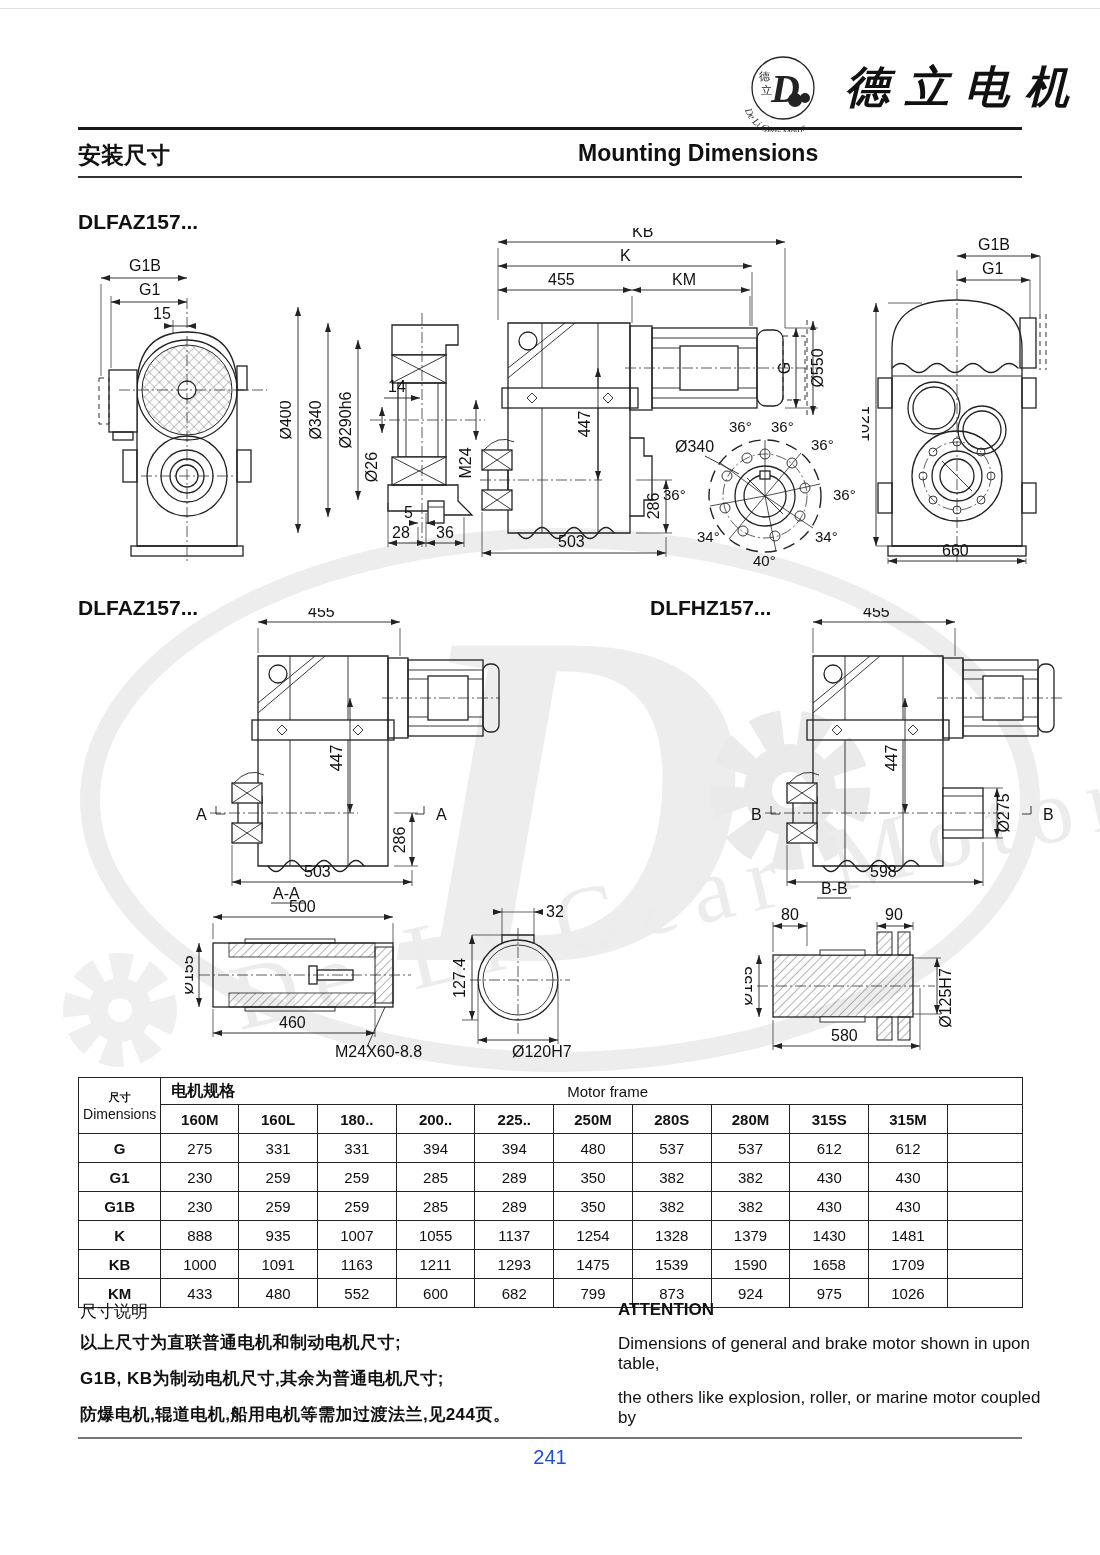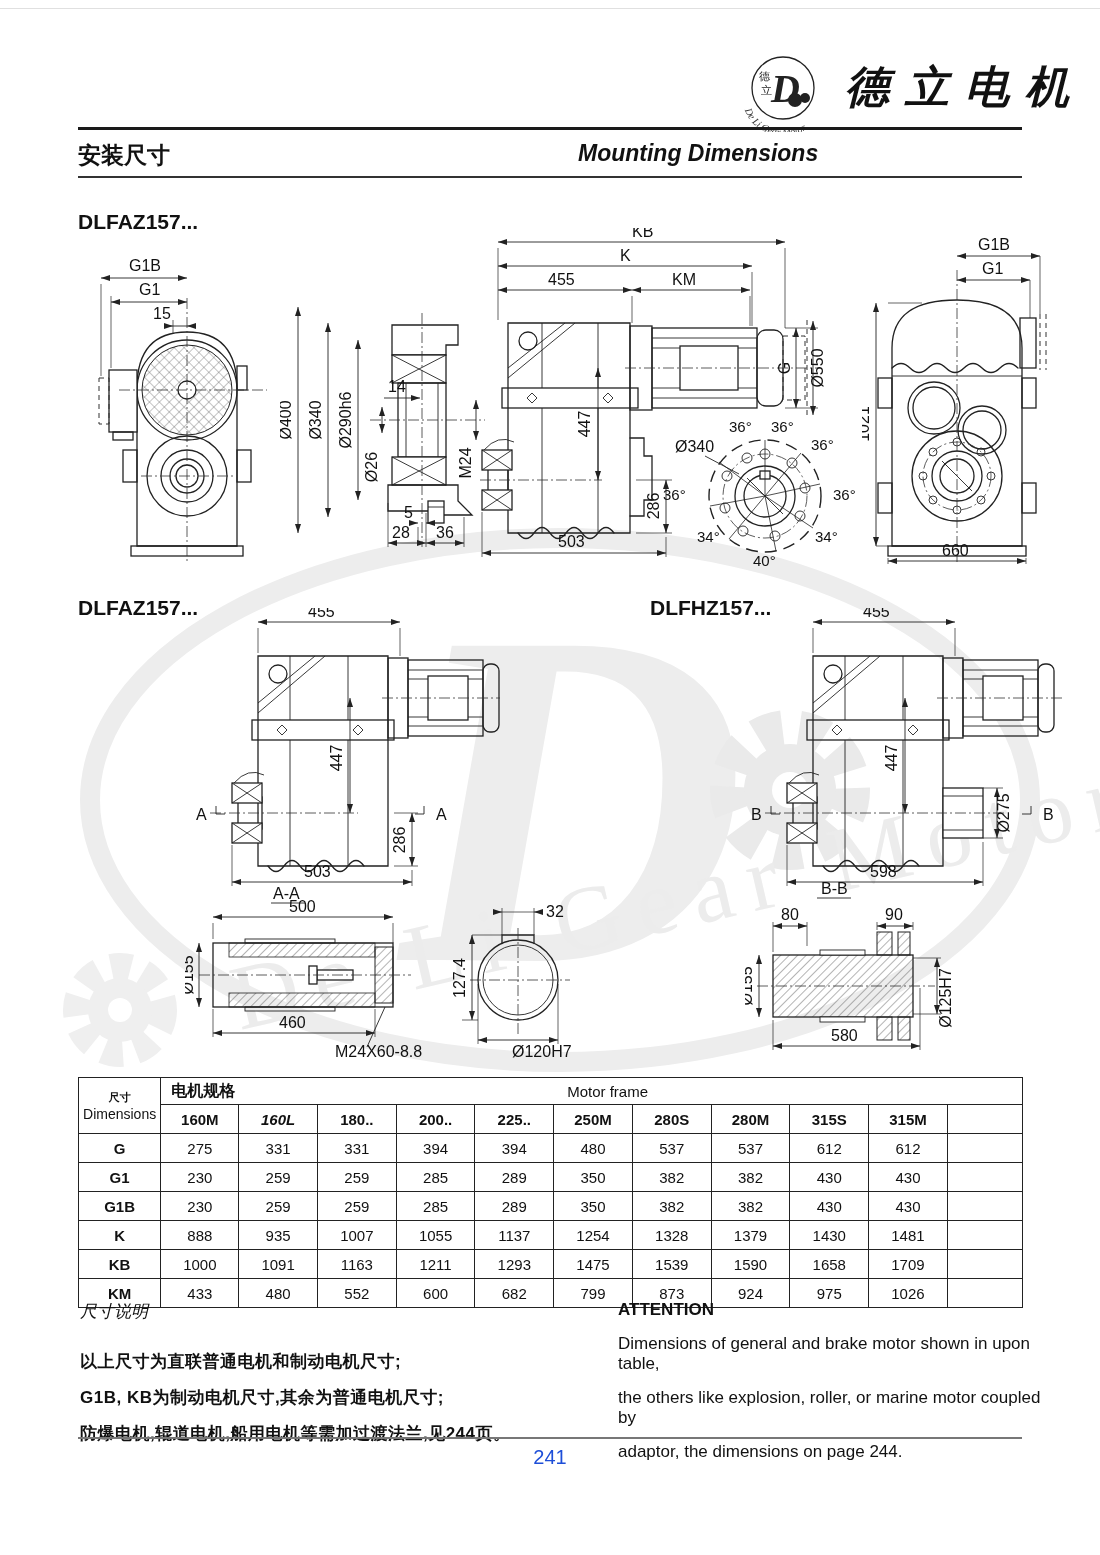--- a/index.html
+++ b/index.html
@@ -7,21 +7,21 @@
   .layer{position:absolute;left:0;top:0;width:100%;height:100%;}
   .content{z-index:2;}
   .wm{z-index:1;}
   .abs{position:absolute;}
   
   .topline{position:absolute;top:8px;left:0;width:100%;height:1px;background:#e0e0e0;}
   .brand{position:absolute;top:58px;left:845px;font-family:"Liberation Serif",serif;font-style:italic;font-weight:bold;font-size:44px;letter-spacing:16px;color:#111;white-space:nowrap;}
   .rule-thick{position:absolute;top:127px;left:78px;width:944px;height:3px;background:#1a1a1a;}
   .rule-thin{position:absolute;top:176px;left:78px;width:944px;height:2px;background:#333;}
   .title-cn{position:absolute;top:140px;left:78px;font-size:23px;font-weight:bold;color:#111;}
-  .title-en{position:absolute;top:140px;left:578px;font-size:23px;font-weight:bold;color:#111;font-style:italic;}
+  .title-en{position:absolute;top:140px;left:578px;font-size:23px;font-weight:bold;color:#111;}
   .sec-label{position:absolute;font-size:21px;font-weight:bold;color:#111;}
   
   svg .ln{stroke:#222;stroke-width:1.3;fill:none;stroke-linecap:round;}
   svg .ln2{stroke:#222;stroke-width:.9;fill:none;}
   svg .cl{stroke:#333;stroke-width:.8;fill:none;stroke-dasharray:11 3 2 3;}
   svg .dsh{stroke:#333;stroke-width:1;fill:none;stroke-dasharray:5 4;}
   svg .dim{stroke:#222;stroke-width:.9;fill:none;}
   svg .ext{stroke:#222;stroke-width:.7;fill:none;}
   svg .t{font-family:"Liberation Sans",sans-serif;font-size:15px;fill:#111;}
   svg .tb{font-family:"Liberation Sans",sans-serif;font-size:16px;fill:#111;}
@@ -32,21 +32,21 @@
   .dim-table thead tr:first-child th{height:26px;}
   .c1{font-size:15px;}
   .c1 .l1{font-size:11px;font-weight:bold;}
   .c1 .l2{font-size:14px;font-weight:normal;margin-top:1px;}
   .grp{position:relative;font-weight:normal;}
   .grp-cn{position:absolute;left:10px;top:3px;font-size:16px;font-weight:bold;}
   .grp-en{font-size:15px;font-weight:normal;margin-left:32px;}
   .row-label{font-weight:bold;}
   
   .notes-cn{position:absolute;top:1300px;left:80px;width:500px;font-size:17px;color:#111;}
-  .notes-cn .nt{margin-bottom:27px;font-style:italic;}
+  .notes-cn .nt{margin-bottom:8px;}
   .notes-cn .nl{font-weight:bold;margin-bottom:13px;letter-spacing:.5px;}
   .notes-en{position:absolute;top:1300px;left:618px;width:430px;font-size:17px;color:#111;}
   .notes-en .nt{font-weight:bold;margin-bottom:14px;}
   .notes-en .nl{margin-bottom:14px;}
   
   .rule-foot{position:absolute;top:1437px;left:78px;width:944px;height:2px;background:#777;}
   .page-num{position:absolute;top:1446px;left:0;width:1100px;text-align:center;font-size:20px;color:#1d4ed8;}
 </style>
 </head>
 <body>
@@ -552,21 +552,21 @@
             <div class="l1">尺寸</div>
             <div class="l2">Dimensions</div>
           </th>
           <th colspan="11" class="grp">
             <span class="grp-cn">电机规格</span>
             <span class="grp-en">Motor frame</span>
           </th>
         </tr>
         <tr id="frame-row">
             <th style="font-weight: bold;">160M</th>
-            <th style="font-weight: bold; font-style: italic;">160L</th>
+            <th style="font-weight: bold;">160L</th>
             <th style="font-weight: bold;">180..</th>
             <th style="font-weight: bold;">200..</th>
             <th style="font-weight: bold;">225..</th>
             <th style="font-weight: bold;">250M</th>
             <th style="font-weight: bold;">280S</th>
             <th style="font-weight: bold;">280M</th>
             <th style="font-weight: bold;">315S</th>
             <th style="font-weight: bold;">315M</th>
             <th></th>
           </tr>
@@ -662,19 +662,18 @@
     <div class="notes-cn">
       <div class="nt">尺寸说明</div>
       <div class="nl">以上尺寸为直联普通电机和制动电机尺寸;</div>
       <div class="nl">G1B, KB为制动电机尺寸,其余为普通电机尺寸;</div>
       <div class="nl">防爆电机,辊道电机,船用电机等需加过渡法兰,见244页。</div>
     </div>
     <div class="notes-en">
       <div class="nt">ATTENTION</div>
       <div class="nl">Dimensions of general and brake motor shown in upon table,</div>
       <div class="nl">the others like explosion, roller, or marine motor coupled by</div>
-      <div class="nl">adaptor, the dimensions on page 244.</div>
     </div>
 
     <div class="rule-foot"></div>
     <div class="page-num">241</div>
   </div>
 </div>
 
 </body></html>

